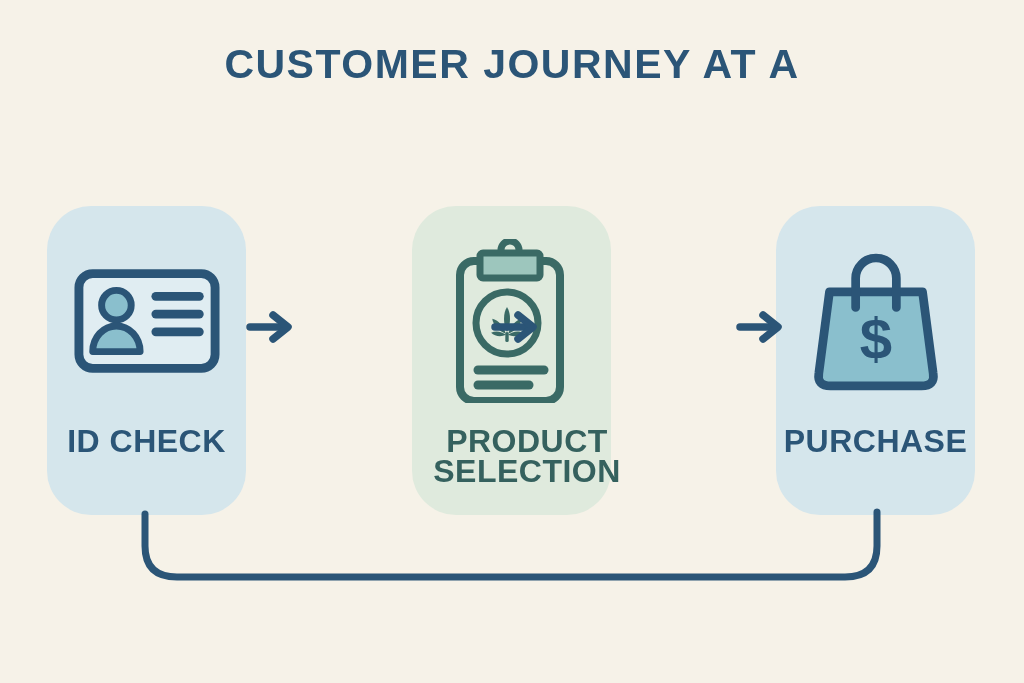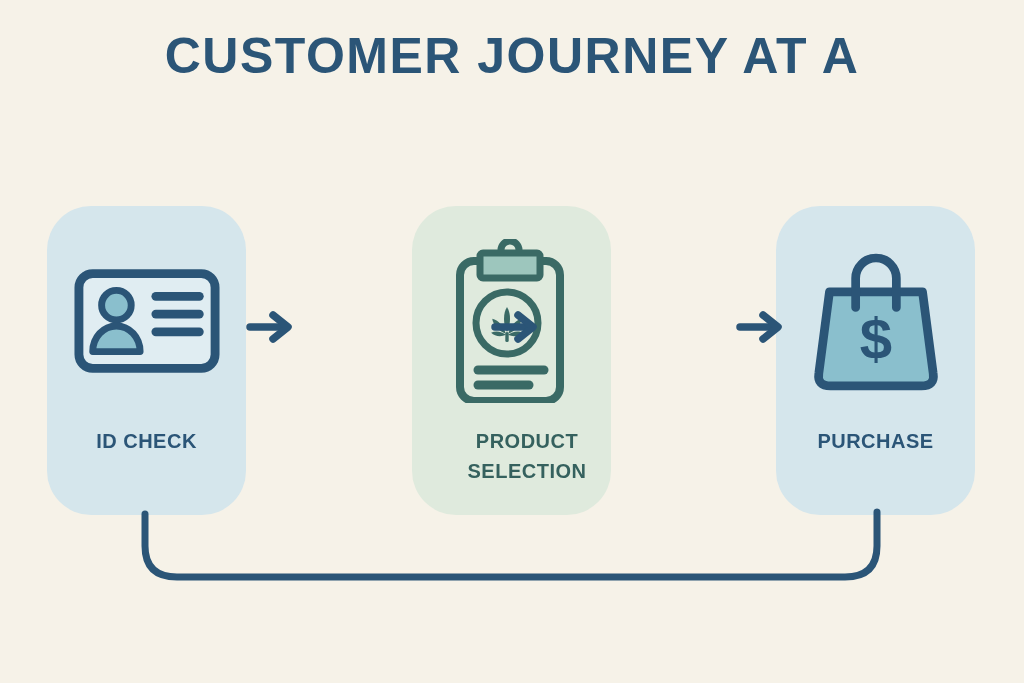--- a/index.html
+++ b/index.html
@@ -3,43 +3,43 @@
 <meta charset="utf-8">
 <style>
   html,body{margin:0;padding:0;background:#f6f2e8;}
   #stage{
     position:relative;width:1024px;height:683px;overflow:hidden;
     background:#f6f2e8;
     font-family:"Liberation Sans",sans-serif;
   }
   
   .title{
-    position:absolute;top:32px;left:0;width:100%;
+    position:absolute;top:40px;left:0;width:100%;
     text-align:center;color:#2b5577;font-weight:700;
-    font-size:50px;line-height:48px;letter-spacing:1.5px;
+    font-size:41px;line-height:48px;letter-spacing:1.5px;
   }
   
   .cards{
     position:absolute;top:206px;left:47px;width:928px;height:309px;
     display:flex;justify-content:space-between;
   }
   .card{
     width:199px;height:309px;border-radius:44px;
     display:flex;flex-direction:column;align-items:center;
     padding-top:16px;box-sizing:border-box;
   }
   .card.blue{background:#d5e6ec;}
   .card.green{background:#dfeadd;}
   .icon-box{
     height:198px;width:100%;
     display:flex;align-items:center;justify-content:center;
   }
   .step-label{
     margin-top:6px;text-align:center;
-    font-size:20px;font-weight:700;line-height:30px;letter-spacing:0.5px;
+    font-size:32px;font-weight:700;line-height:30px;letter-spacing:0.5px;
     padding:0 10px;
   }
   .label-blue{color:#2b5577;}
   .label-teal{color:#35615e;margin-left:32px;}
   
   .flow-arrow{position:absolute;width:52px;height:34px;top:310px;}
   .arrow-1{left:246px;}
   .arrow-2{left:491px;}
   .arrow-3{left:736px;}
   

